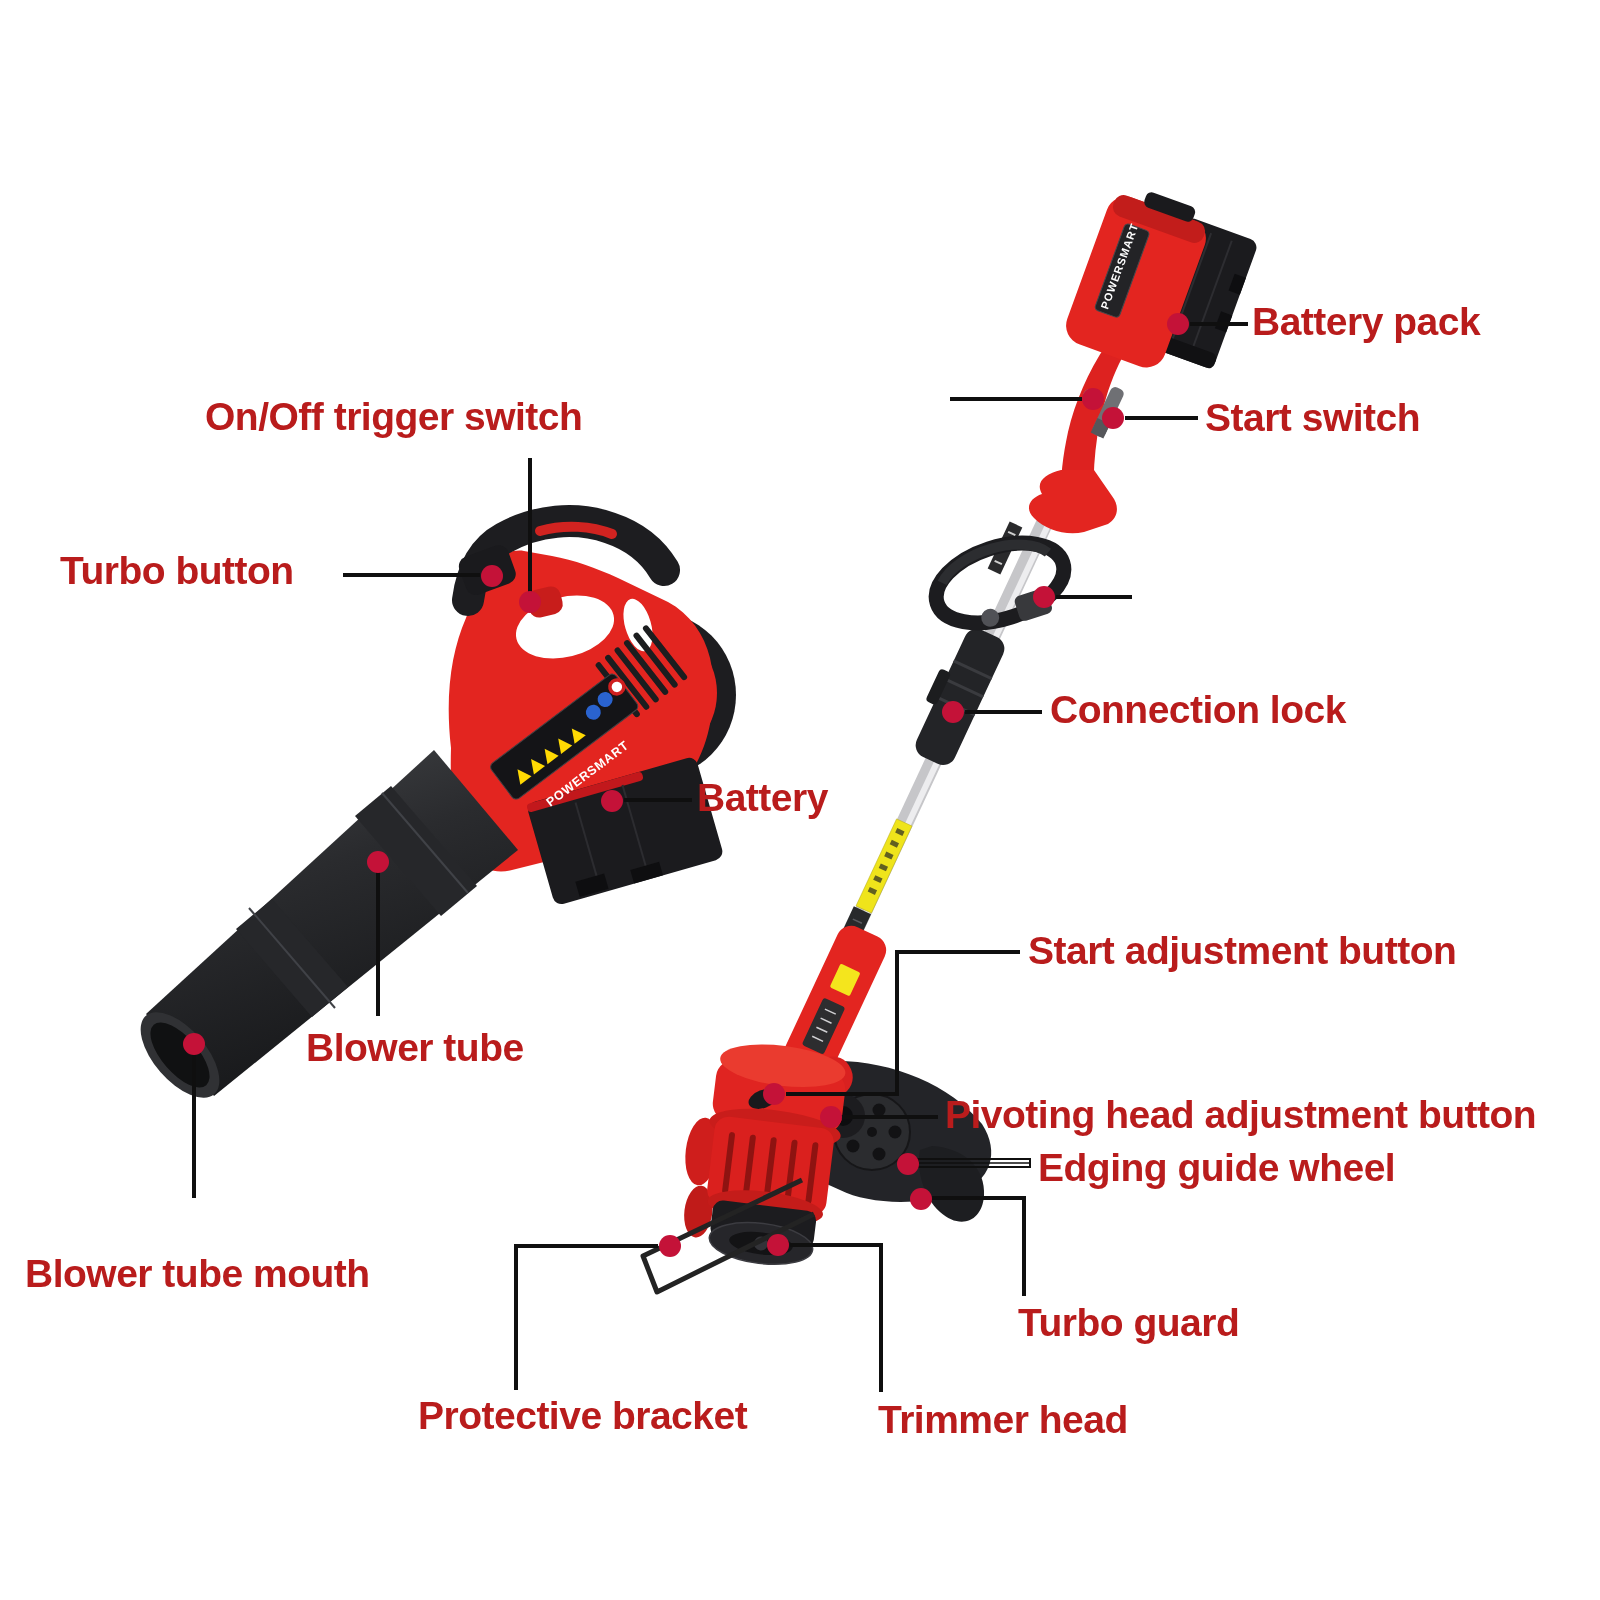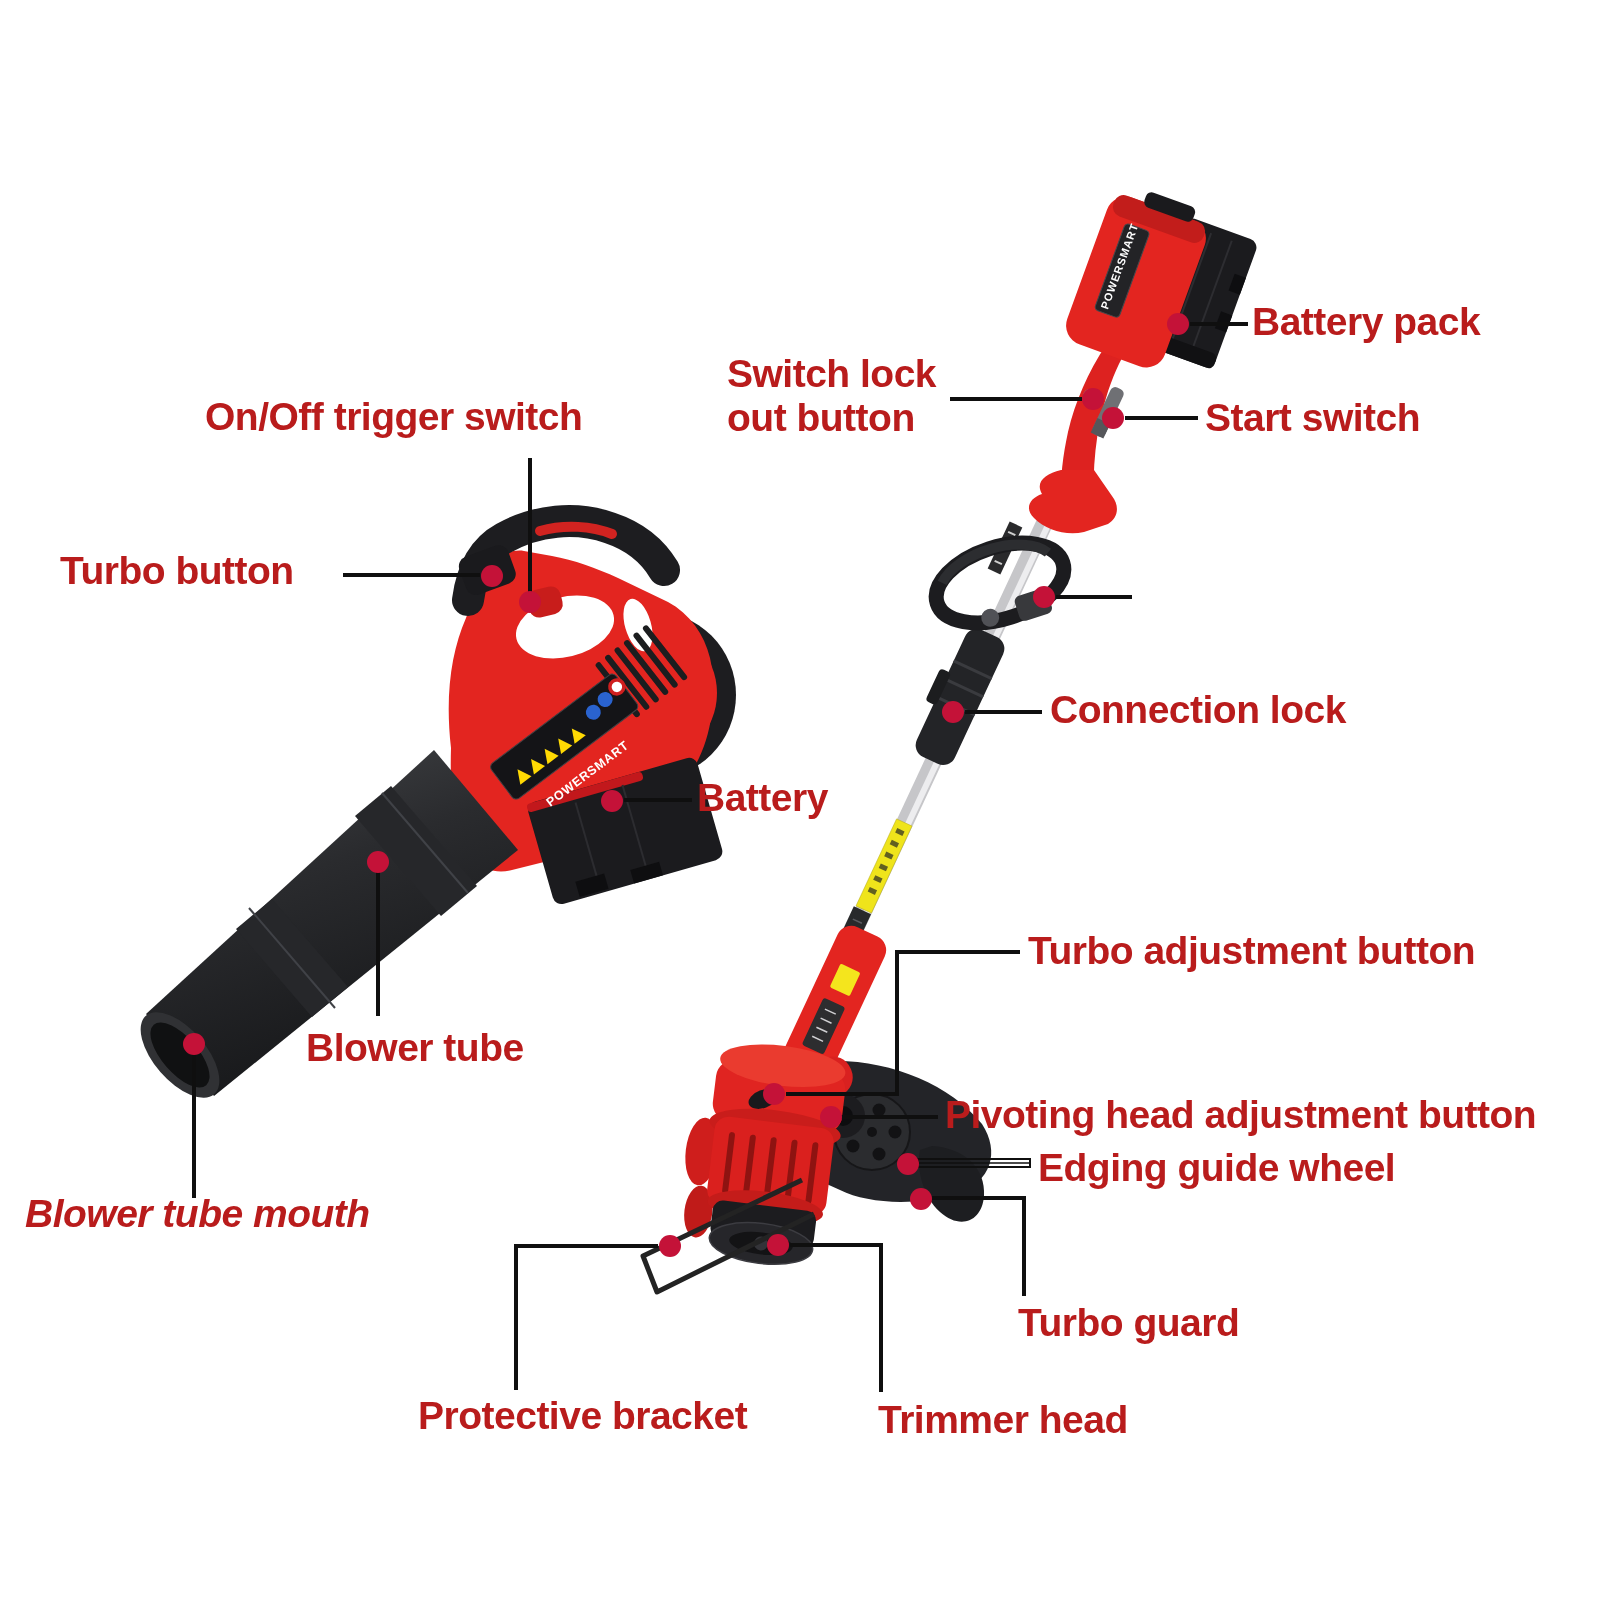--- a/index.html
+++ b/index.html
@@ -269,26 +269,25 @@
     <circle cx="921" cy="1199" r="11"></circle>
     <circle cx="778" cy="1245" r="11"></circle>
     <circle cx="670" cy="1246" r="11"></circle>
   </g>
 </svg>
 
 <div class="lbl" style="left:205px;top:395px;text-align:right;">On/Off trigger switch</div>
 <div class="lbl" style="left:60px;top:549px;">Turbo button</div>
 <div class="lbl" style="left:697px;top:776px;">Battery</div>
 <div class="lbl" style="left:262px;top:1026px;margin-left:44px;">Blower tube</div>
-<div class="lbl" style="left:25px;top:1192px;font-style:italic;">Blower tube mouth</div>
-
-<div class="lbl wrap" style="left:727px;top:352px;">Switch lock out button</div>
+<div class="lbl" style="left:25px;top:1252px;">Blower tube mouth</div>
+
 <div class="lbl" style="left:1252px;top:300px;">Battery pack</div>
 <div class="lbl" style="left:1205px;top:396px;">Start switch</div>
 <div class="lbl" style="left:1050px;top:688px;">Connection lock</div>
-<div class="lbl" style="left:1028px;top:929px;">Turbo adjustment button</div>
+<div class="lbl" style="left:1028px;top:929px;">Start adjustment button</div>
 <div class="lbl" style="left:945px;top:1093px;">Pivoting head adjustment button</div>
 <div class="lbl" style="left:1038px;top:1146px;">Edging guide wheel</div>
 <div class="lbl" style="left:1018px;top:1301px;">Turbo guard</div>
 <div class="lbl" style="left:878px;top:1398px;">Trimmer head</div>
 <div class="lbl" style="left:418px;top:1394px;">Protective bracket</div>
 
 </div>
 
 </body></html>

